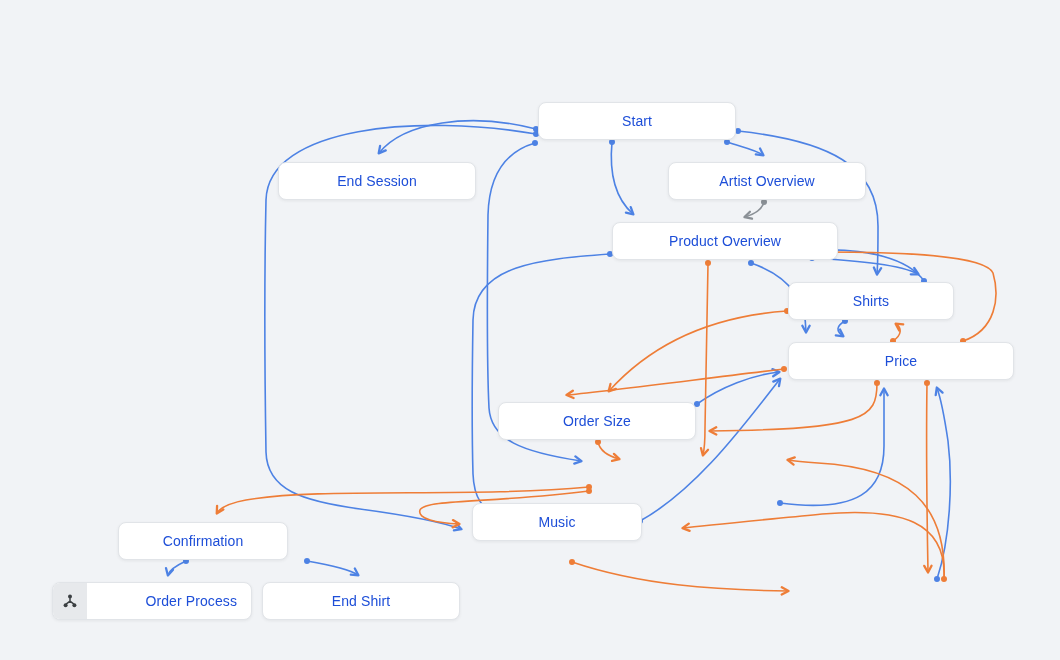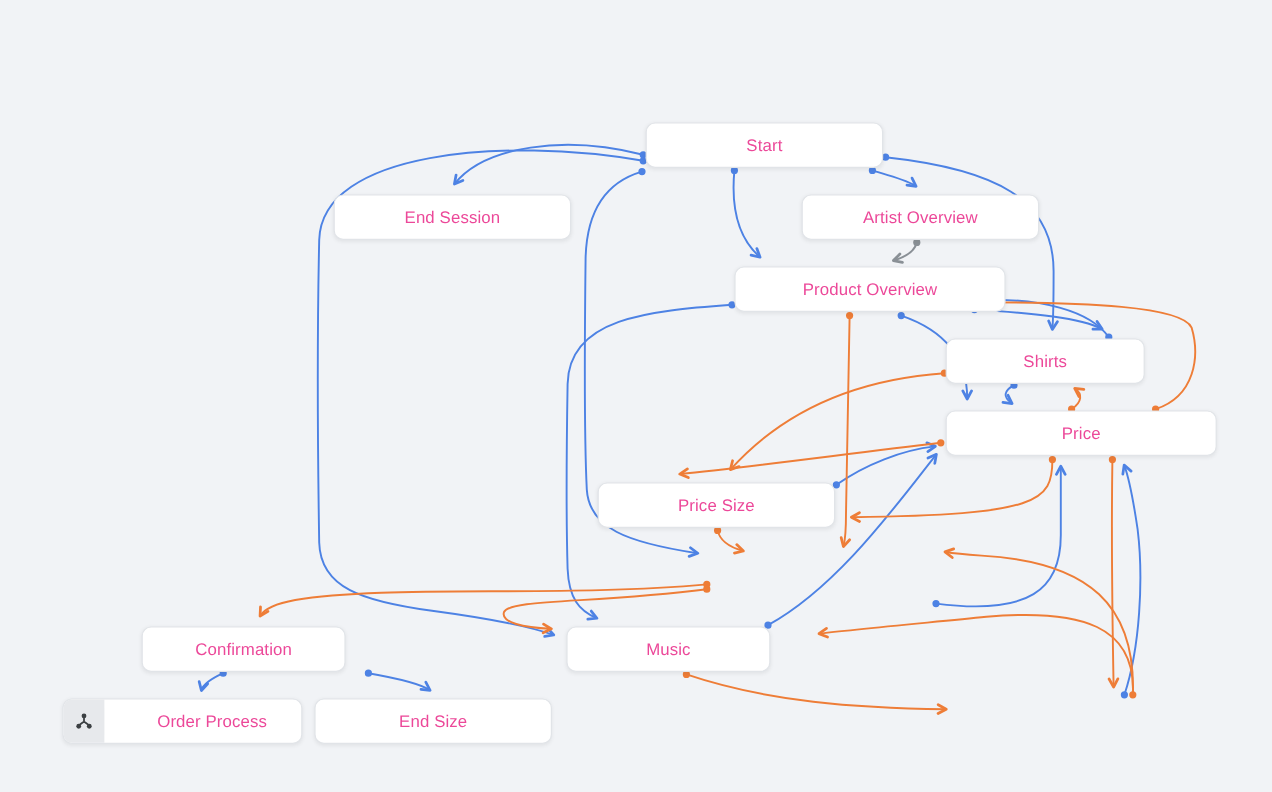--- a/index.html
+++ b/index.html
@@ -25,37 +25,37 @@
     background:#ffffff;
     border:1px solid #e1e4e8;
     border-radius:8px;
     box-shadow:0 1px 3px rgba(60,64,67,0.08);
     display:flex;
     align-items:center;
     justify-content:center;
   }
   .nlabel{
     font-size:14px;
-    color:#ec4899;
+    color:#1d4ed8;
     font-weight:500;
     letter-spacing:.1px;
     white-space:nowrap;
   }
   .node.with-icon{justify-content:flex-start;}
   .icon-box{
     width:34px;
     align-self:stretch;
     background:#e7e9ec;
     border-radius:7px 0 0 7px;
     display:flex;
     align-items:center;
     justify-content:center;
     flex:0 0 34px;
   }
-  .node.with-icon .nlabel{flex:1;text-align:left;padding-right:0;margin-left:44px;}
+  .node.with-icon .nlabel{flex:1;text-align:right;padding-right:14px;}
 </style>
 </head>
 <body>
 
 <div id="canvas">
 
   <svg id="edges" width="1060" height="660" viewBox="0 0 1060 660">
     <defs>
       <marker id="ab" viewBox="0 0 10 10" refX="7.5" refY="5" markerWidth="6.5" markerHeight="6.5" orient="auto">
         <path d="M1.5,1.5 L8,5 L1.5,8.5" fill="none" stroke="#4d82e4" stroke-width="2.2" stroke-linecap="round" stroke-linejoin="round"></path>
@@ -127,36 +127,36 @@
   <div class="node" style="left:612px;top:222px;width:226px">
     <span class="nlabel">Product Overview</span>
   </div>
   <div class="node" style="left:788px;top:282px;width:166px">
     <span class="nlabel">Shirts</span>
   </div>
   <div class="node" style="left:788px;top:342px;width:226px">
     <span class="nlabel">Price</span>
   </div>
   <div class="node" style="left:498px;top:402px;width:198px">
-    <span class="nlabel">Price Size</span>
+    <span class="nlabel">Order Size</span>
   </div>
   <div class="node" style="left:118px;top:522px;width:170px">
     <span class="nlabel">Confirmation</span>
   </div>
-  <div class="node" style="left:472px;top:522px;width:170px">
+  <div class="node" style="left:472px;top:503px;width:170px">
     <span class="nlabel">Music</span>
   </div>
   <div class="node with-icon" style="left:52px;top:582px;width:200px">
     <span class="icon-box">
       <svg width="16" height="16" viewBox="0 0 16 16">
         <circle cx="8" cy="3.6" r="2" fill="#3c4043"></circle>
         <circle cx="3.6" cy="12.2" r="2" fill="#3c4043"></circle>
         <circle cx="12.4" cy="12.2" r="2" fill="#3c4043"></circle>
         <path d="M8,5.6 L8,8.2 M8,8.2 L4.4,10.9 M8,8.2 L11.6,10.9" fill="none" stroke="#3c4043" stroke-width="1.5" stroke-linecap="round"></path>
       </svg>
     </span>
     <span class="nlabel">Order Process</span>
   </div>
   <div class="node" style="left:262px;top:582px;width:198px">
-    <span class="nlabel">End Size</span>
+    <span class="nlabel">End Shirt</span>
   </div>
 
 </div>
 
 </body></html>

